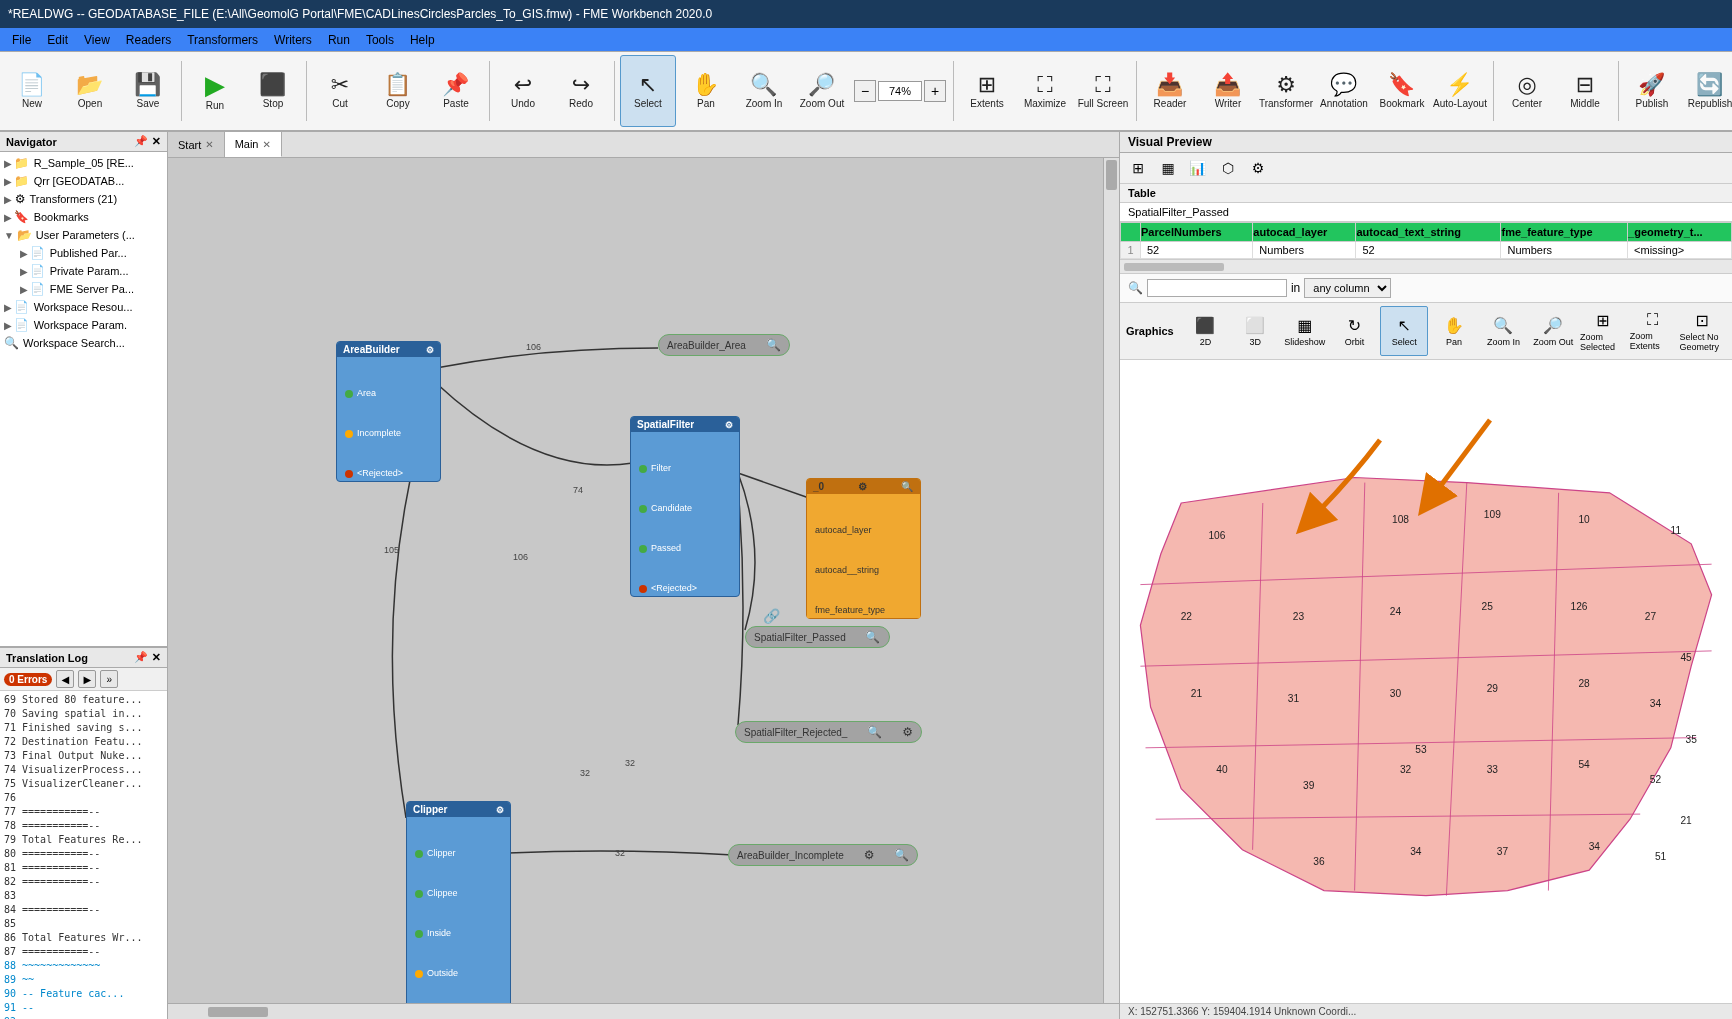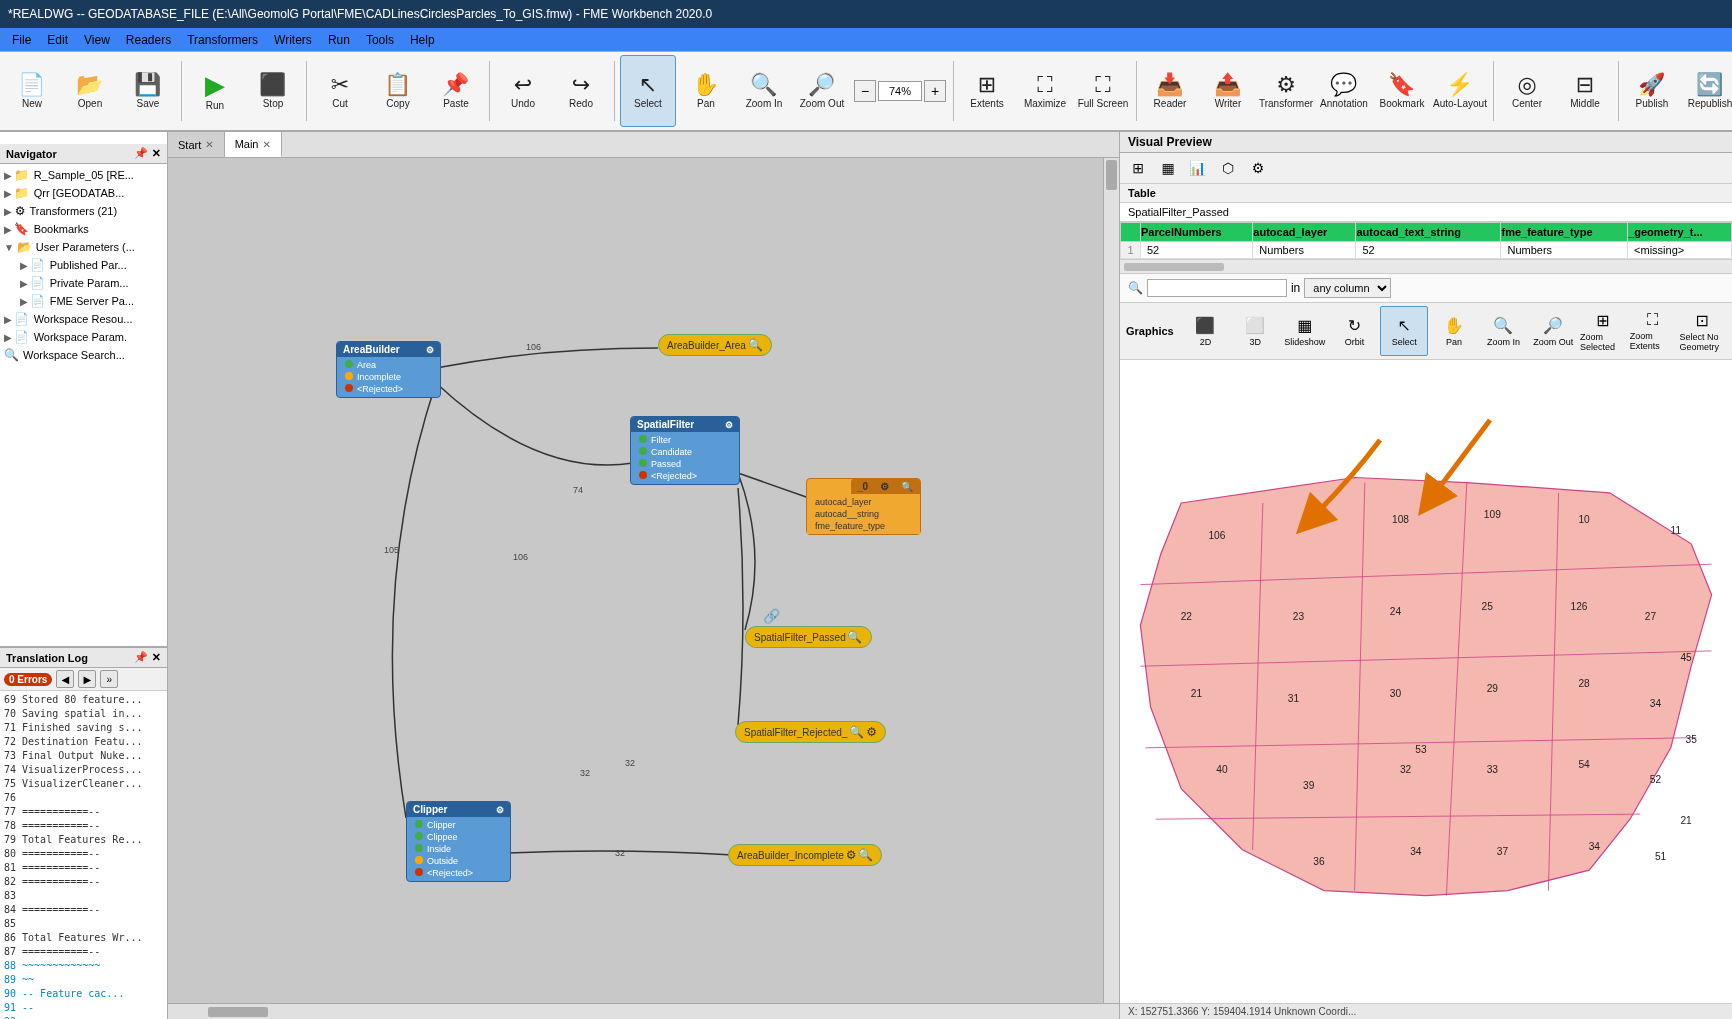--- a/index.html
+++ b/index.html
@@ -115,21 +115,20 @@
 
     #navigator-header {
       background: #e8e8e8;
       border-bottom: 1px solid #aaa;
       padding: 3px 6px;
       display: flex;
       align-items: center;
       justify-content: space-between;
       font-weight: bold;
       font-size: 11px;
-      margin-top: 12px;
     }
     .nav-close { cursor: pointer; font-size: 11px; }
 
     #navigator-tree {
       flex: 1;
       overflow-y: auto;
       padding: 2px 0;
       font-size: 11px;
     }
     .nav-item {
@@ -260,52 +259,53 @@
       justify-content: space-between;
       font-size: 10px;
       font-weight: bold;
     }
     .node-icon { font-size: 9px; }
     .node-ports {
       padding: 2px 4px;
     }
     .node-port {
       display: flex;
-      align-items: flex-start;
+      align-items: flex-end;
       padding: 1px 4px;
       font-size: 9px;
+      margin-top: 28px;
     }
     .port-dot {
       width: 8px; height: 8px;
       border-radius: 50%;
       margin-right: 4px;
       flex-shrink: 0;
     }
     .port-dot.green { background: #44aa44; }
     .port-dot.yellow { background: #ffaa00; }
     .port-dot.red { background: #cc3300; }
     .writer-node {
       position: absolute;
       background: #f0a830;
       border: 1px solid #c07010;
       border-radius: 4px;
       font-size: 10px;
       color: #333;
     }
     .feature-node {
       position: absolute;
-      background: #eab308;
+      background: #a3a3a3;
       border: 1px solid #6aa86a;
       border-radius: 12px;
       font-size: 10px;
       padding: 3px 8px;
       color: #333;
       display: flex;
       align-items: center;
-      gap: 2px;
+      gap: 20px;
       white-space: nowrap;
       justify-content: flex-end;
     }
 
     
     #canvas-svg {
       position: absolute;
       top: 0; left: 0;
       width: 100%; height: 100%;
       pointer-events: none;
@@ -778,21 +778,21 @@
             <span>Passed</span>
           </div>
           <div class="node-port">
             <span class="port-dot red"></span>
             <span>&lt;Rejected&gt;</span>
           </div>
         </div>
       </div>
 
       <div style="position:absolute; left:638px; top:320px; width:115px;" class="writer-node">
-        <div class="node-header" style="background:#c07010; border-radius:3px 3px 0 0; padding:2px 6px; display:flex; align-items:center; justify-content:space-between;margin-left:44px;">
+        <div class="node-header" style="background:#c07010; border-radius:3px 3px 0 0; padding:2px 6px; display:flex; align-items:center; justify-content:space-between;">
           <span>_0</span>
           <span>⚙</span>
           <span>🔍</span>
         </div>
         <div style="padding:2px 4px; background:#f0a830; font-size:9px;">
           <div class="node-port" style="font-size:9px; color:#333;">
             <span style="font-size:9px;">autocad_layer</span>
           </div>
           <div class="node-port" style="font-size:9px; color:#333;">
             <span style="font-size:9px;">autocad__string</span>

